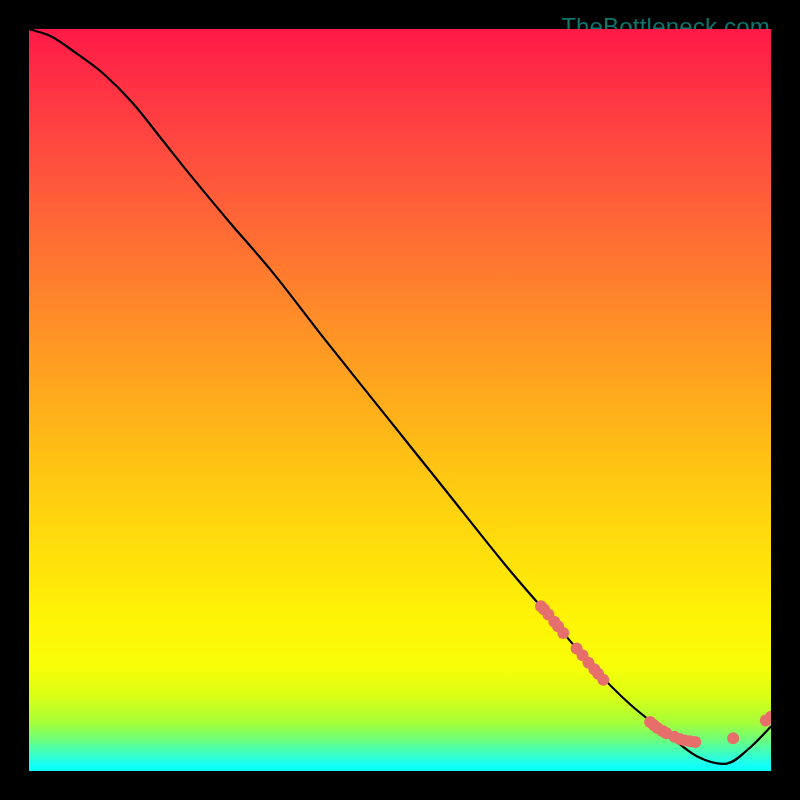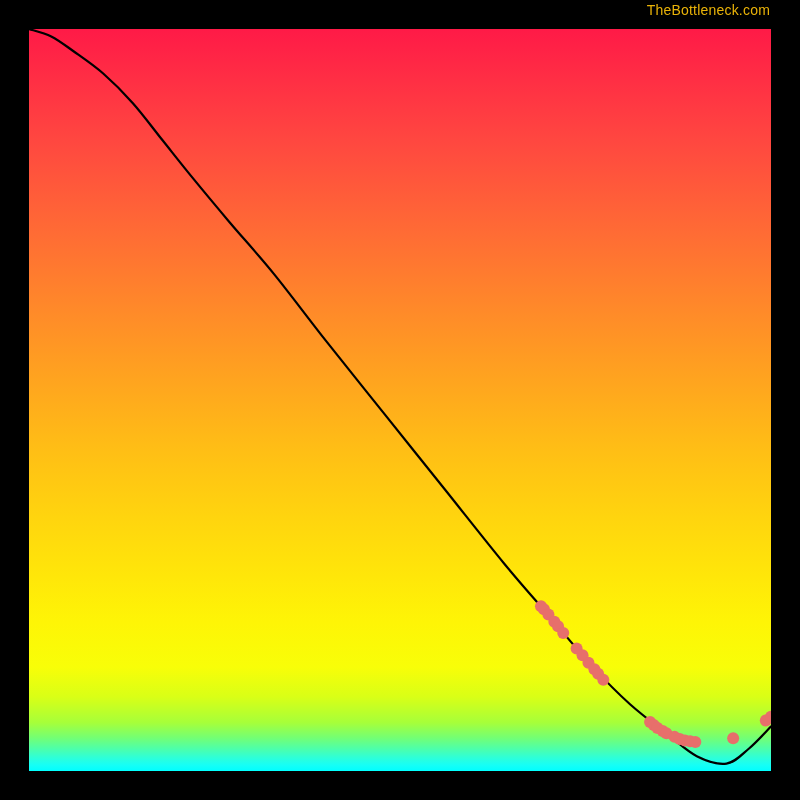--- a/index.html
+++ b/index.html
@@ -48,24 +48,24 @@
     );
   }
   svg.overlay {
     position: absolute;
     inset: 0;
     width: 742px;
     height: 742px;
   }
   .watermark {
     position: absolute;
-    top: 2px;
+    top: 13px;
     right: 30px;
-    color: #eab308;
-    font-size: 14px;
+    color: #0f766e;
+    font-size: 24px;
     letter-spacing: 0.2px;
     user-select: none;
   }
 </style>
 </head>
 <body>
 
 <div class="stage">
   <div class="watermark">TheBottleneck.com</div>
 

